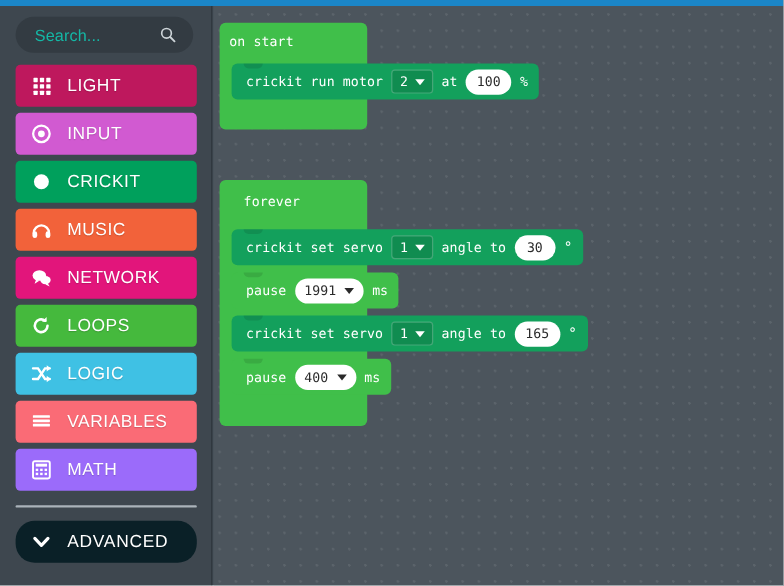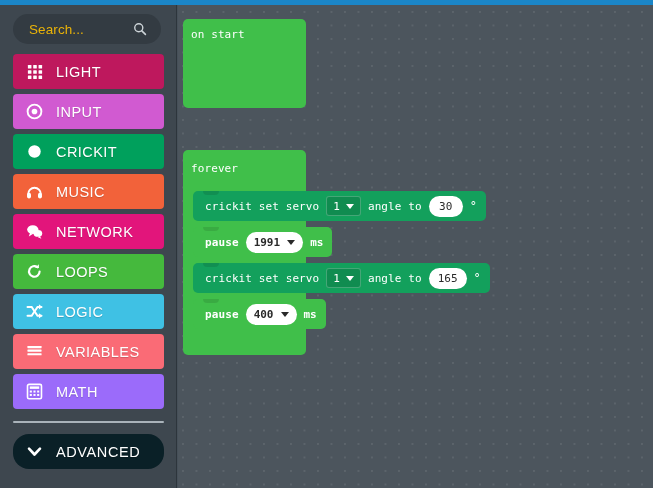--- a/index.html
+++ b/index.html
@@ -45,21 +45,21 @@
     background: #333b42;
     border-radius: 16px;
     display: flex;
     align-items: center;
     justify-content: space-between;
     padding: 0 14px 0 16px;
     margin-bottom: 10px;
     cursor: text;
   }
   .search-box .ph {
-    color: #eab308;
+    color: #14b8a6;
     font-size: 13.5px;
     letter-spacing: .1px;
     text-align: right;
   }
   .search-ic { width: 14px; height: 14px; display:block; }
 
   .cat-list { display: flex; flex-direction: column; gap: 5px; }
 
   .cat {
     position: relative;
@@ -132,21 +132,21 @@
   .stmt {
     position: absolute;
     height: 30px;
     border-radius: 5px;
     display: flex;
     align-items: center;
     padding: 0 9px 0 12px;
     gap: 7px;
   }
   .stmt.crickit { background: #13a05c; }
-  .stmt.loops  { background: #40bf4a; font-weight: bold; }
+  .stmt.loops  { background: #40bf4a; }
 
   
   .stmt::before {
     content: "";
     position: absolute;
     left: 10px; top: 0;
     width: 16px; height: 4px;
     border-radius: 0 0 4px 4px;
     background: rgba(0,0,0,.10);
   }
@@ -364,23 +364,35 @@
 
     </div>
   </div>
 
   <div class="canvas">
 
     <div class="wrap-block" style="left:5px; top:14px; width:123px; height:89px;">
       <span class="wrap-label blk-text" style="top:9px;">on start</span>
     </div>
 
+    <div class="stmt crickit" style="left:15px; top:48px;">
+      <span class="blk-text">crickit run motor</span>
+      <span class="field-dd">
+        <span class="v">2</span>
+        <span class="caret"></span>
+      </span>
+      <span class="blk-text">at</span>
+      <span class="field-num">
+        <span class="v">100</span>
+      </span>
+      <span class="unit">%</span>
+    </div>
 
     <div class="wrap-block" style="left:5px; top:145px; width:123px; height:205px;">
-      <span class="wrap-label blk-text" style="top:12px;">forever</span>
+      <span class="wrap-label blk-text" style="top:12px;margin-left:12px;">forever</span>
     </div>
 
     <div class="stmt crickit" style="left:15px; top:186px;">
       <span class="blk-text">crickit set servo</span>
       <span class="field-dd">
         <span class="v">1</span>
         <span class="caret"></span>
       </span>
       <span class="blk-text">angle to</span>
       <span class="field-num">

